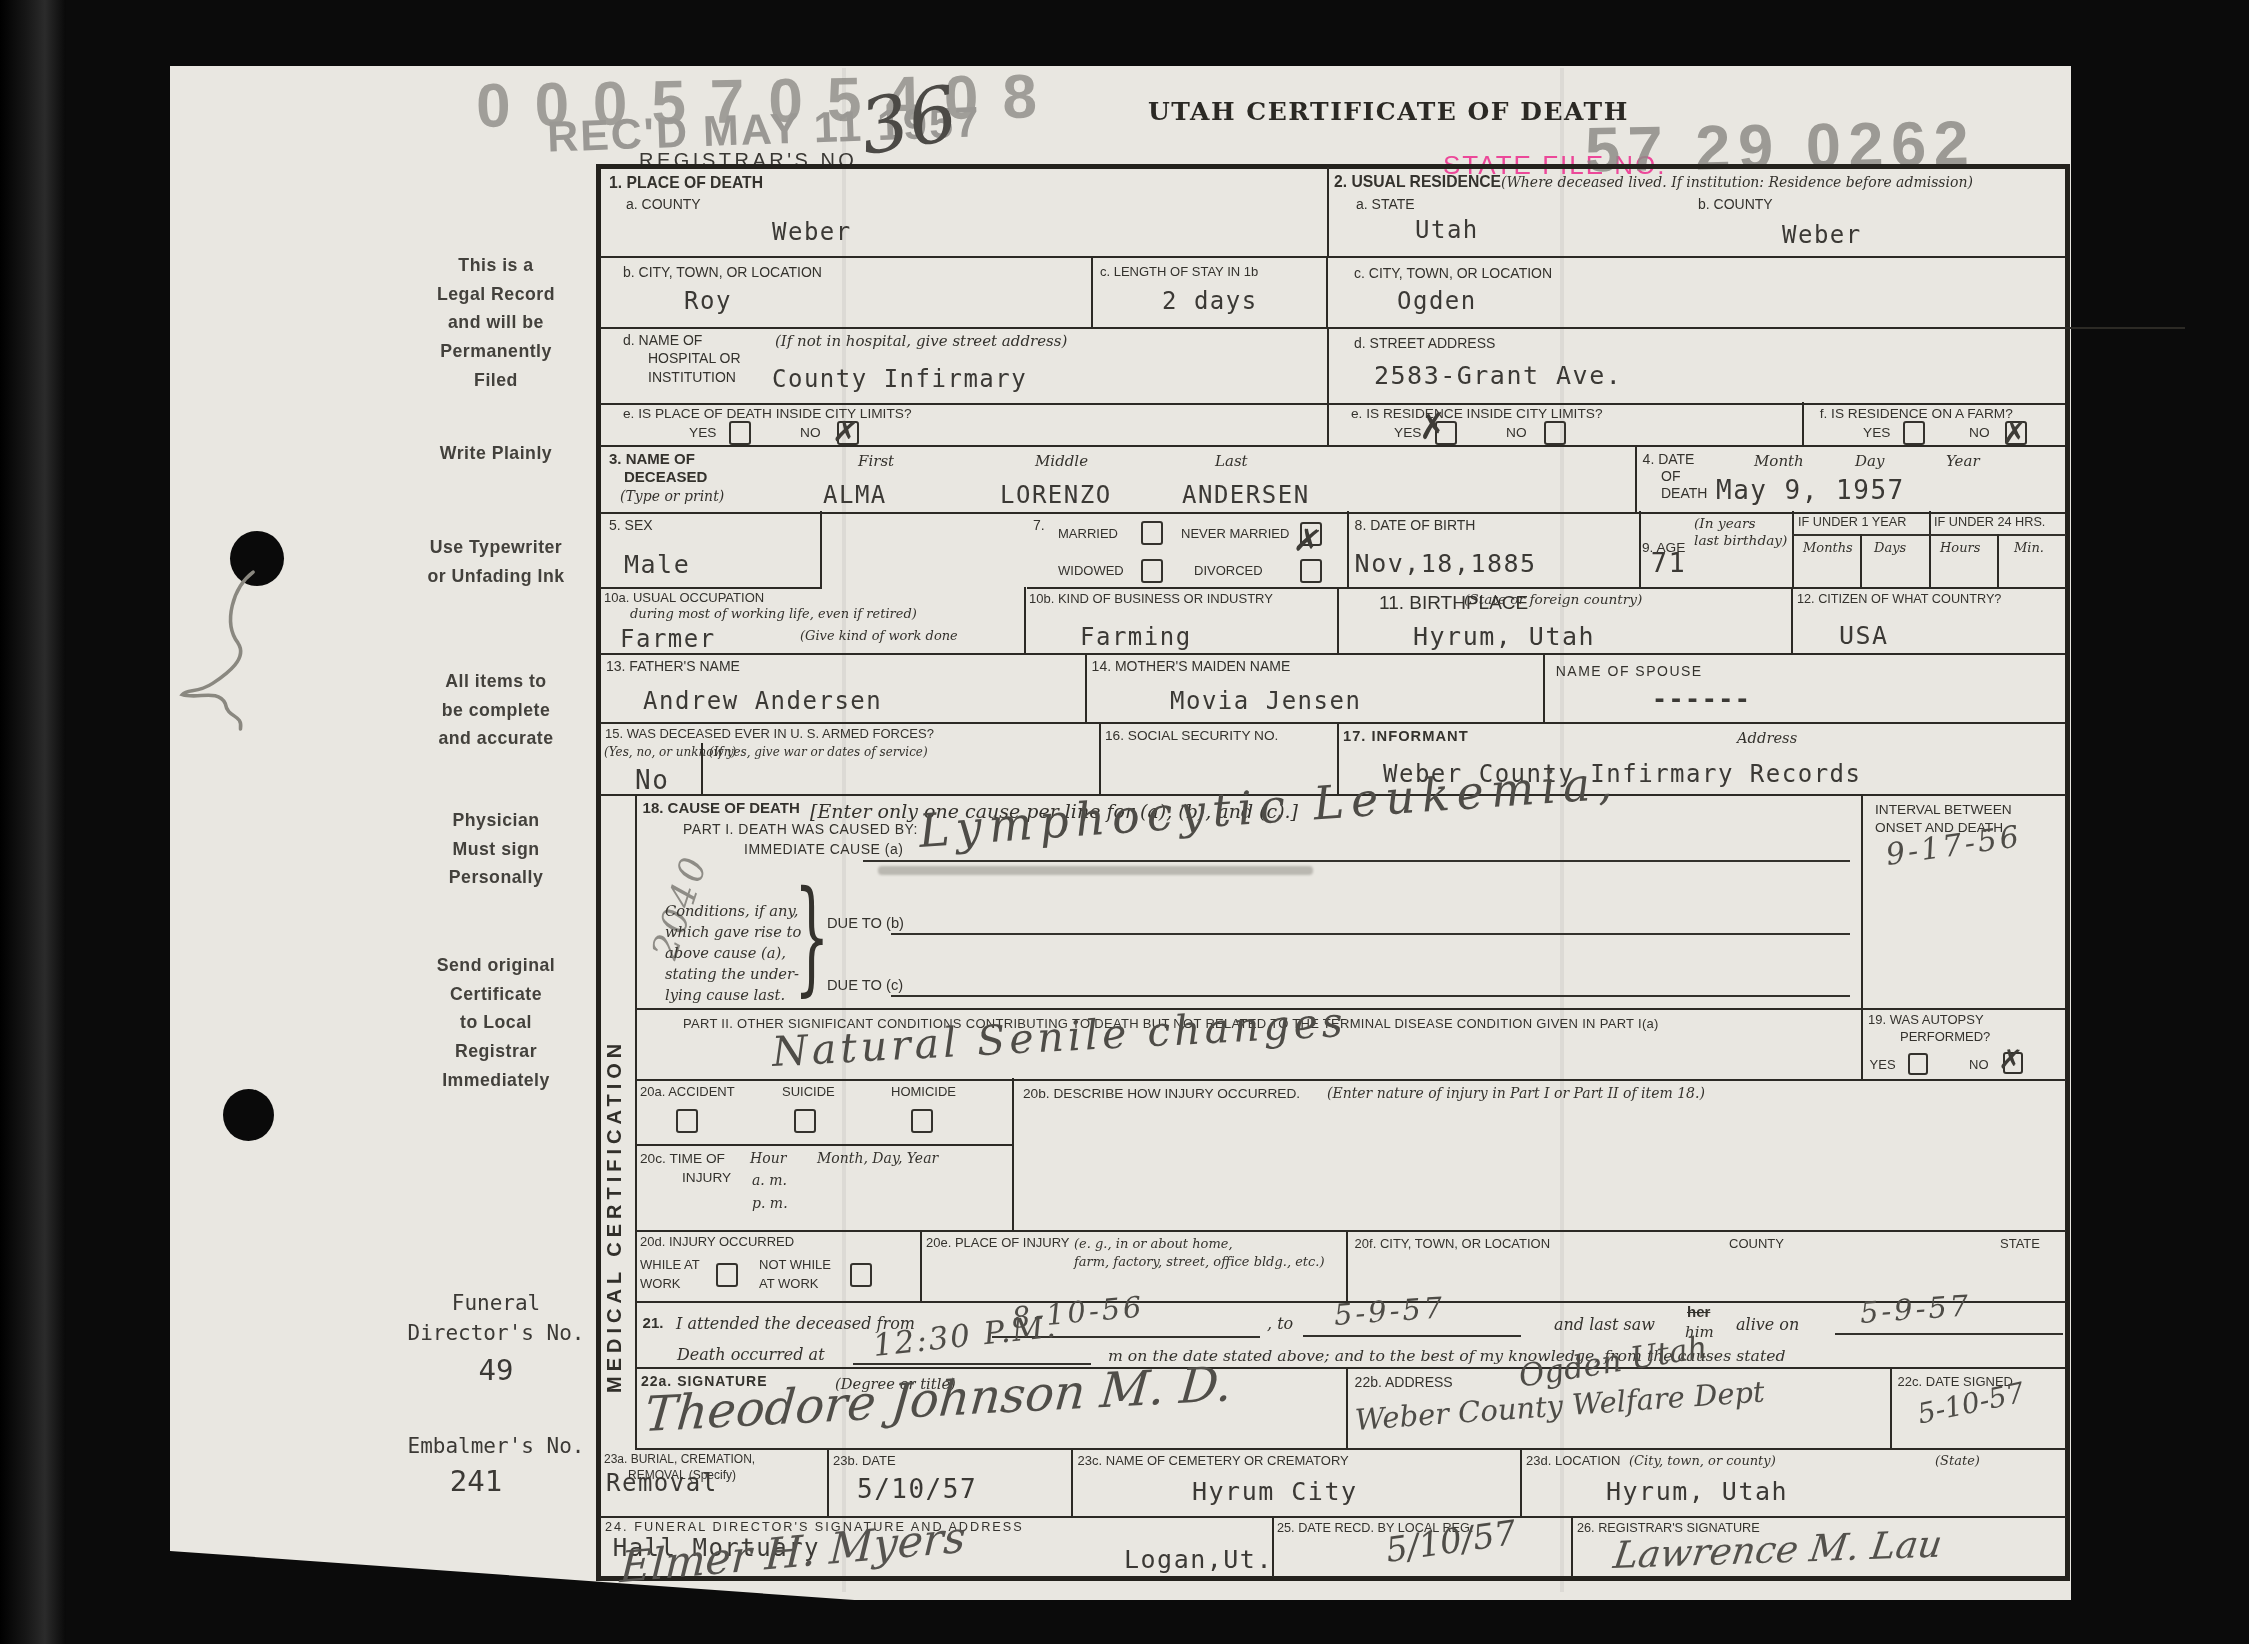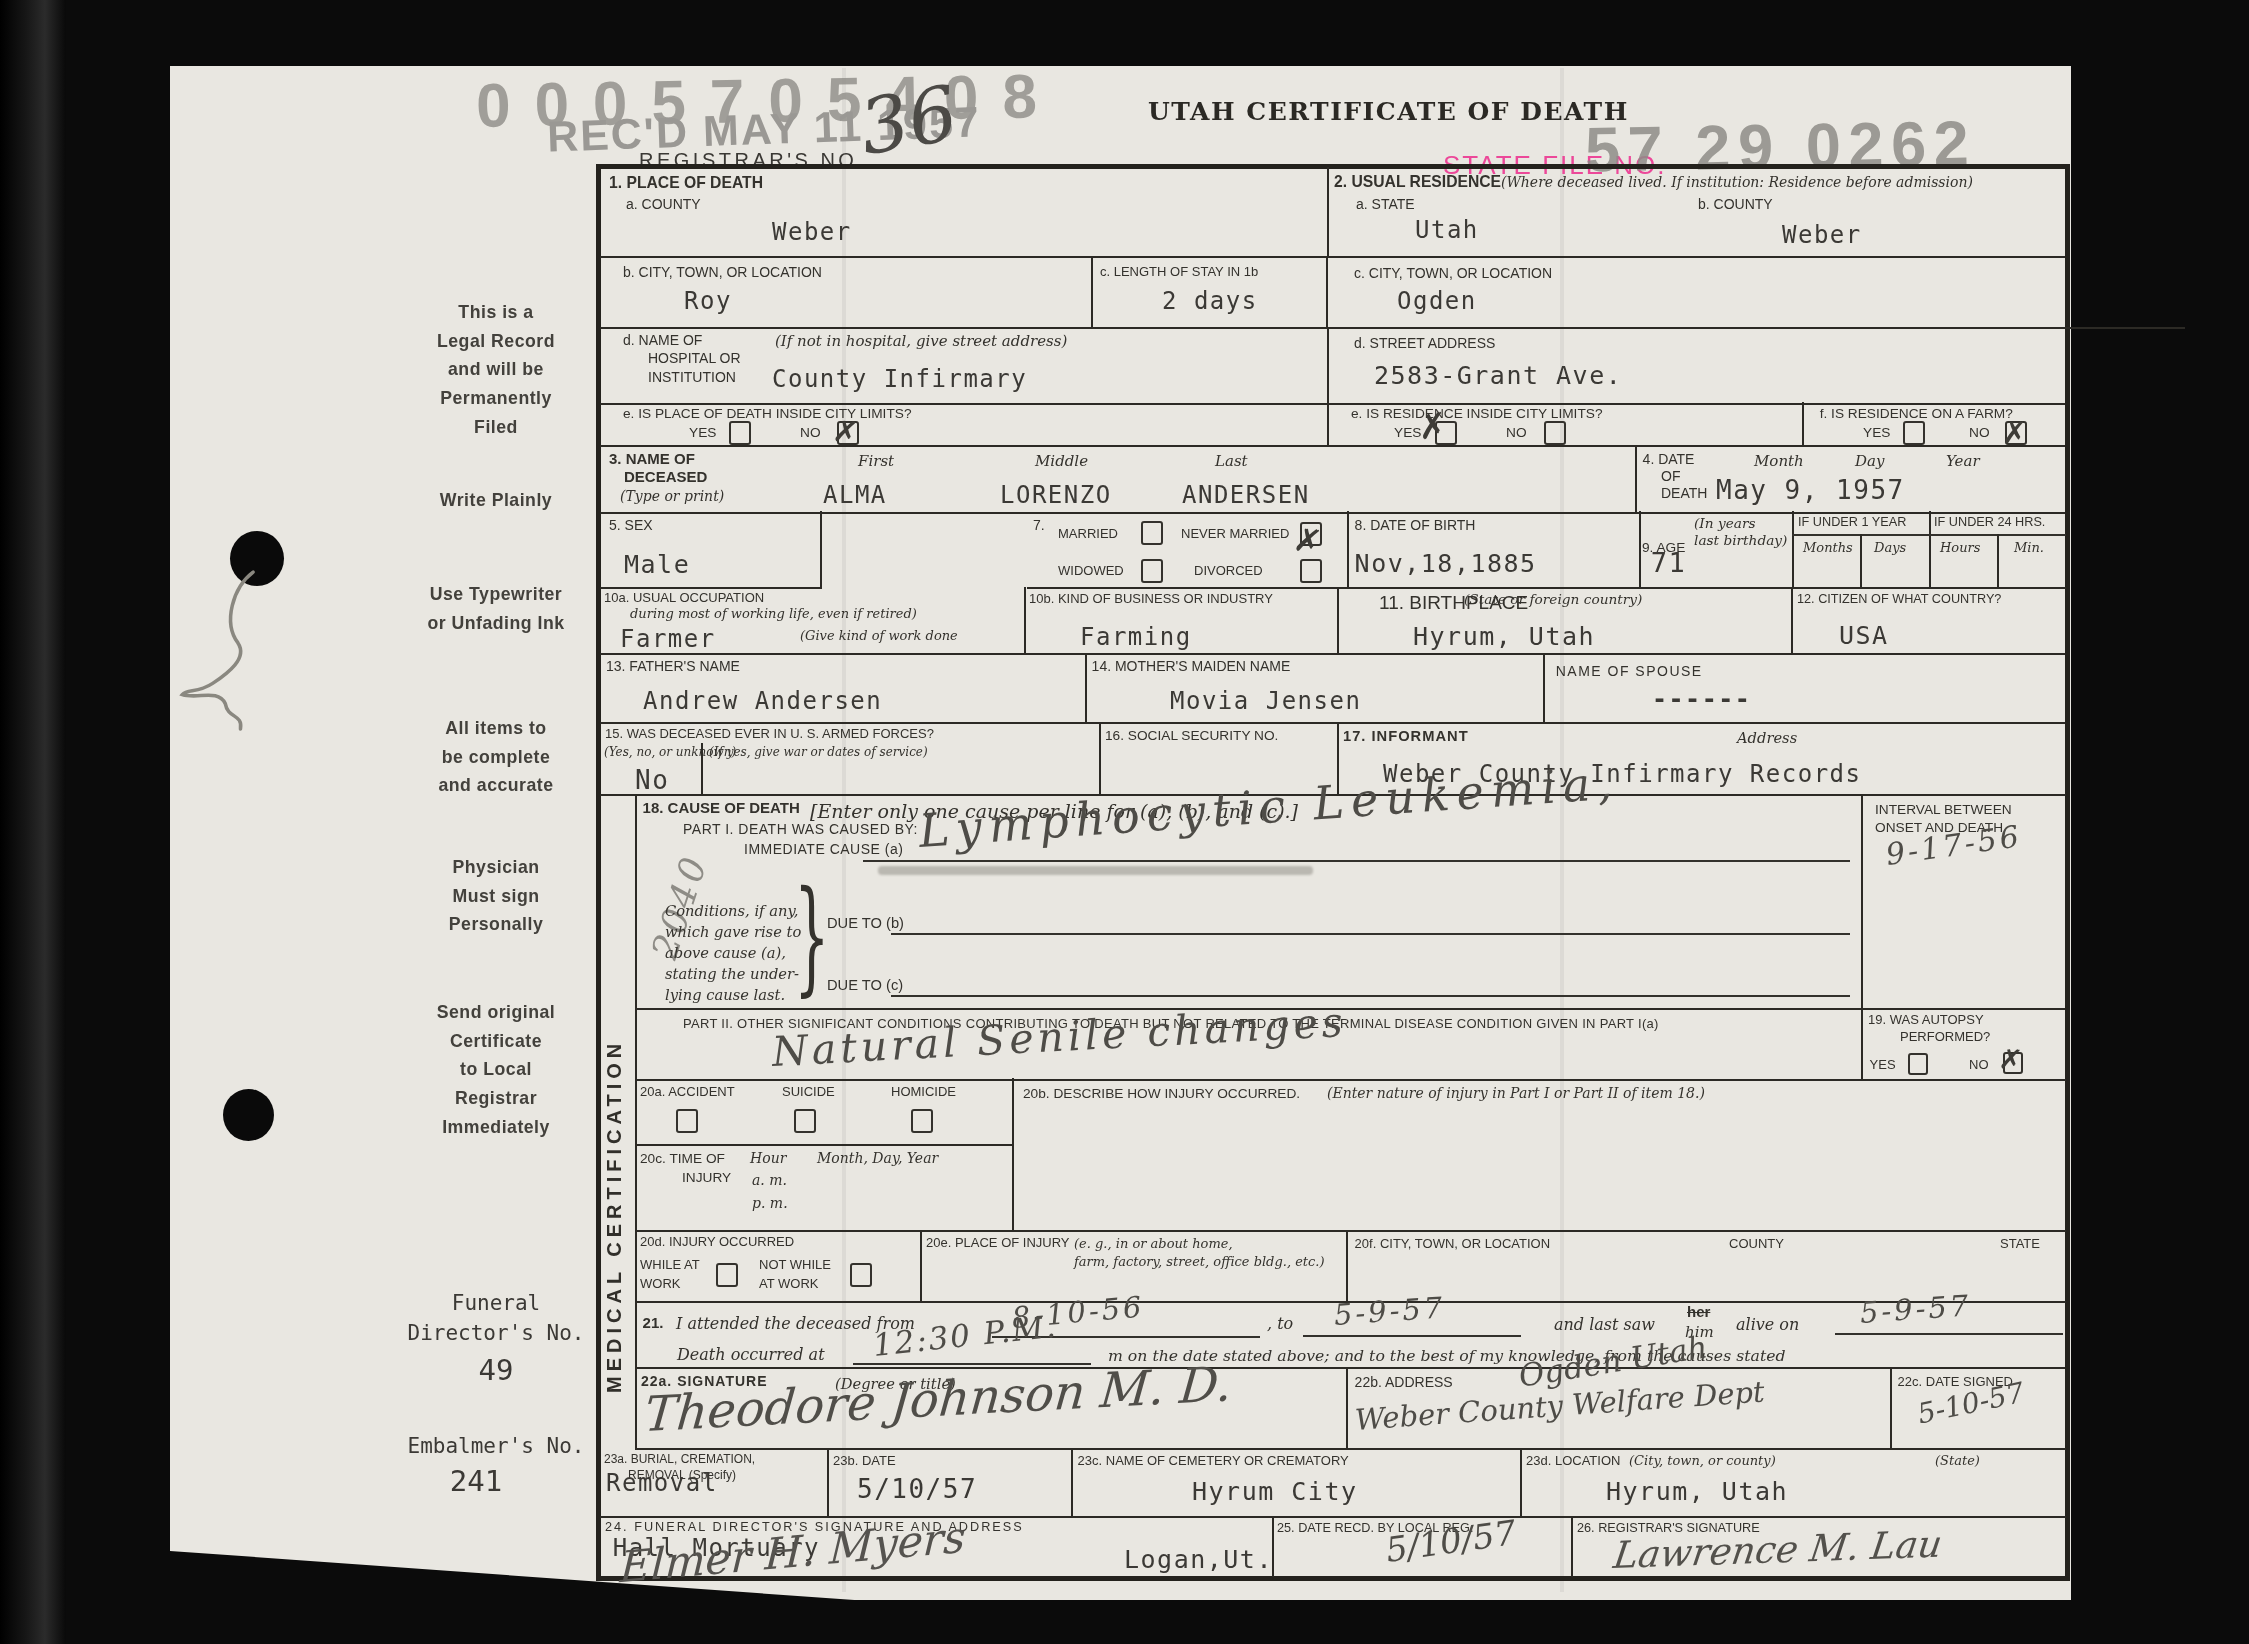--- a/index.html
+++ b/index.html
@@ -21,21 +21,21 @@
   .it{font-family:"DejaVu Serif",serif;font-style:italic;font-weight:400;}
   .typed{position:absolute;font-family:"DejaVu Sans Mono",monospace;color:#3b3935;
          letter-spacing:1.5px;font-size:23px;white-space:pre;}
   .hw{position:absolute;font-family:"DejaVu Serif",serif;font-style:italic;color:#4e4c47;
       white-space:nowrap;transform-origin:left center;}
   .cb{position:absolute;width:18px;height:20px;border:2.5px solid #34322d;border-radius:3px;}
   .xm{position:absolute;font-family:"DejaVu Sans",sans-serif;color:#3e3c37;font-size:30px;line-height:1;}
   .line{position:absolute;border-bottom:2px solid #33312c;height:0;}
   .vline{position:absolute;border-left:2.5px solid #2c2a25;width:0;}
   .note{position:absolute;font-weight:700;color:#43413c;text-align:center;white-space:pre-line;
-        font-size:17.7px;line-height:1.62;letter-spacing:0.5px;width:284px;left:354px;margin-top:47px;}
+        font-size:17.7px;line-height:1.62;letter-spacing:0.5px;width:284px;left:354px;}
   .mono-note{position:absolute;font-family:"DejaVu Sans Mono",monospace;color:#3b3935;text-align:center;
              white-space:pre-line;width:284px;left:354px;}
   .stamp{position:absolute;font-weight:700;color:#8f8d88;white-space:nowrap;}
   .smudge{position:absolute;background:rgba(110,108,100,0.38);border-radius:4px;filter:blur(1px);}
   .vtext{writing-mode:vertical-rl;transform:rotate(180deg);font-weight:700;letter-spacing:5px;
          font-size:20px;color:#312f2a;}
   .serifT{font-family:"DejaVu Serif",serif;}
 </style>
 </head>
 <body>

